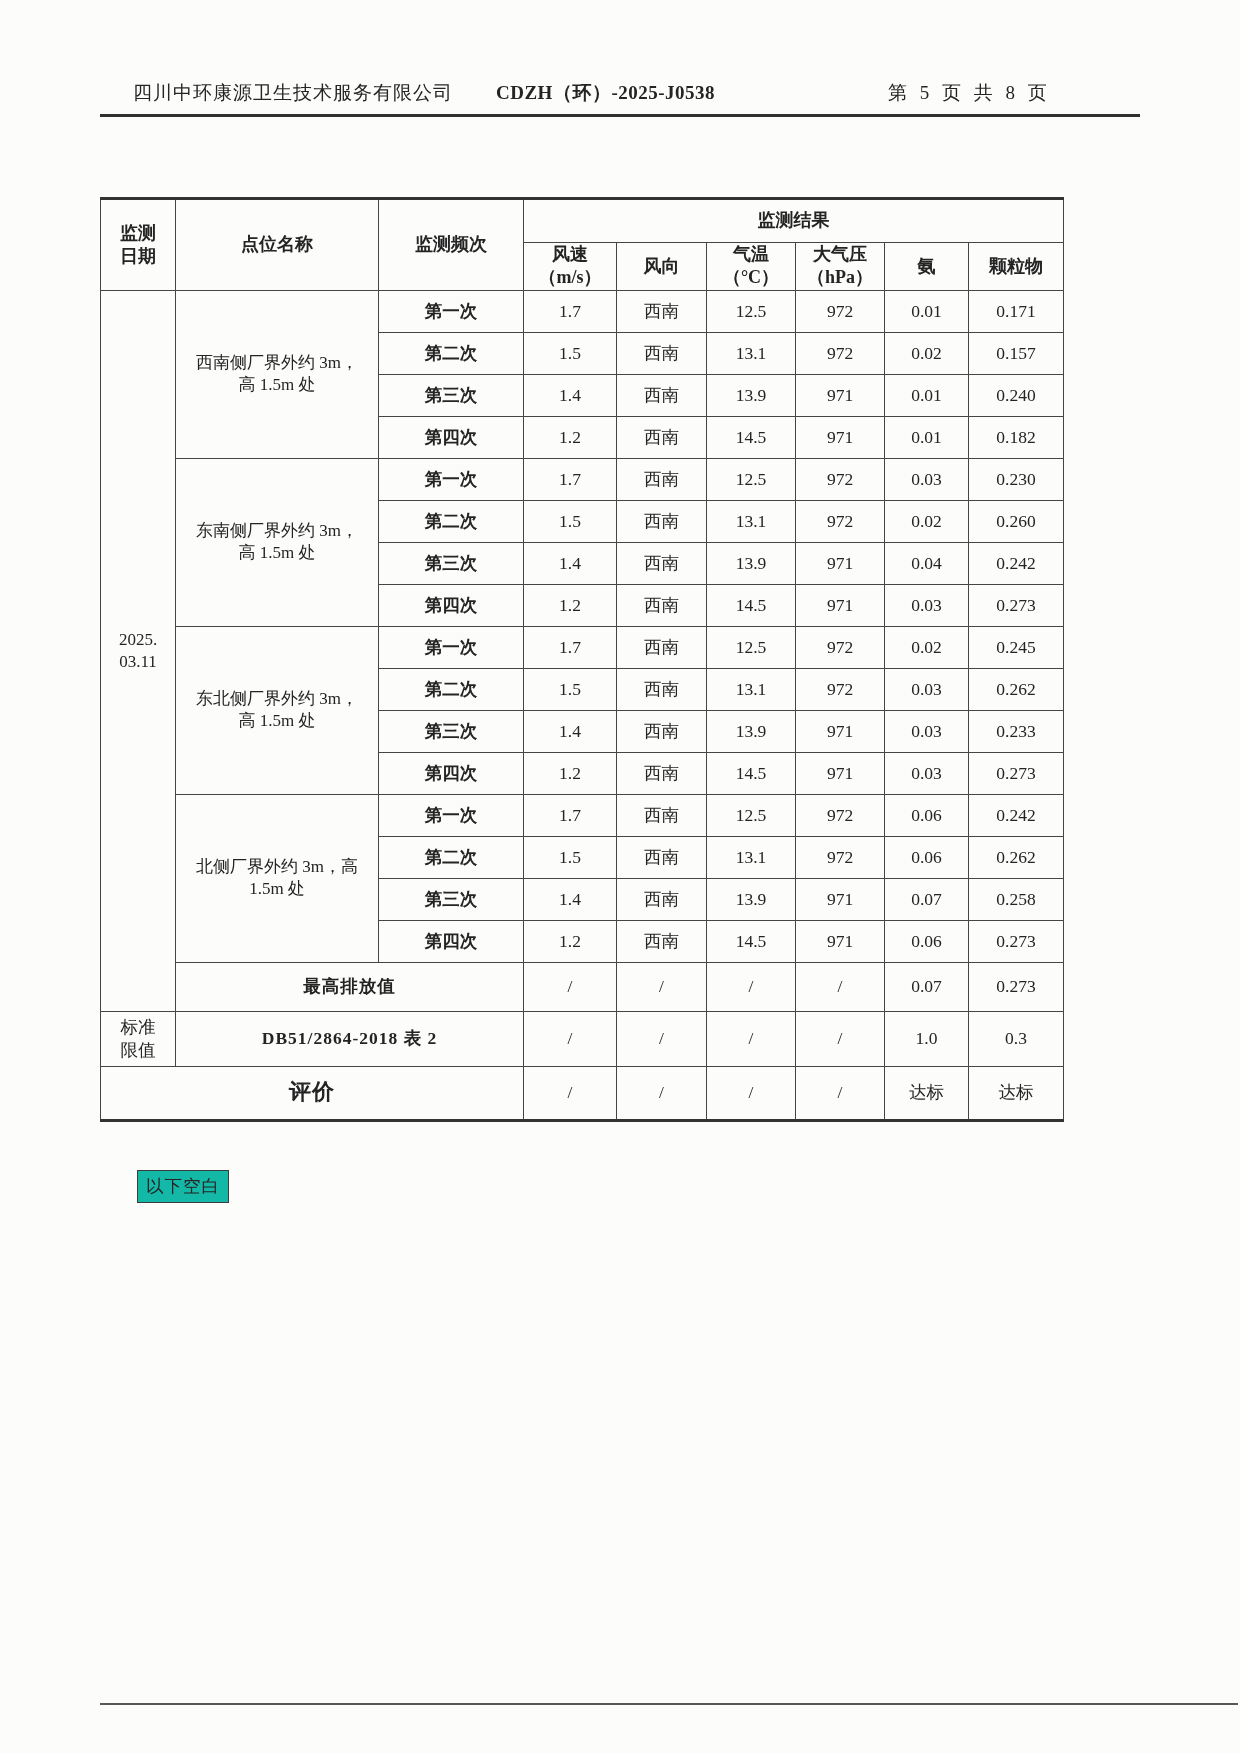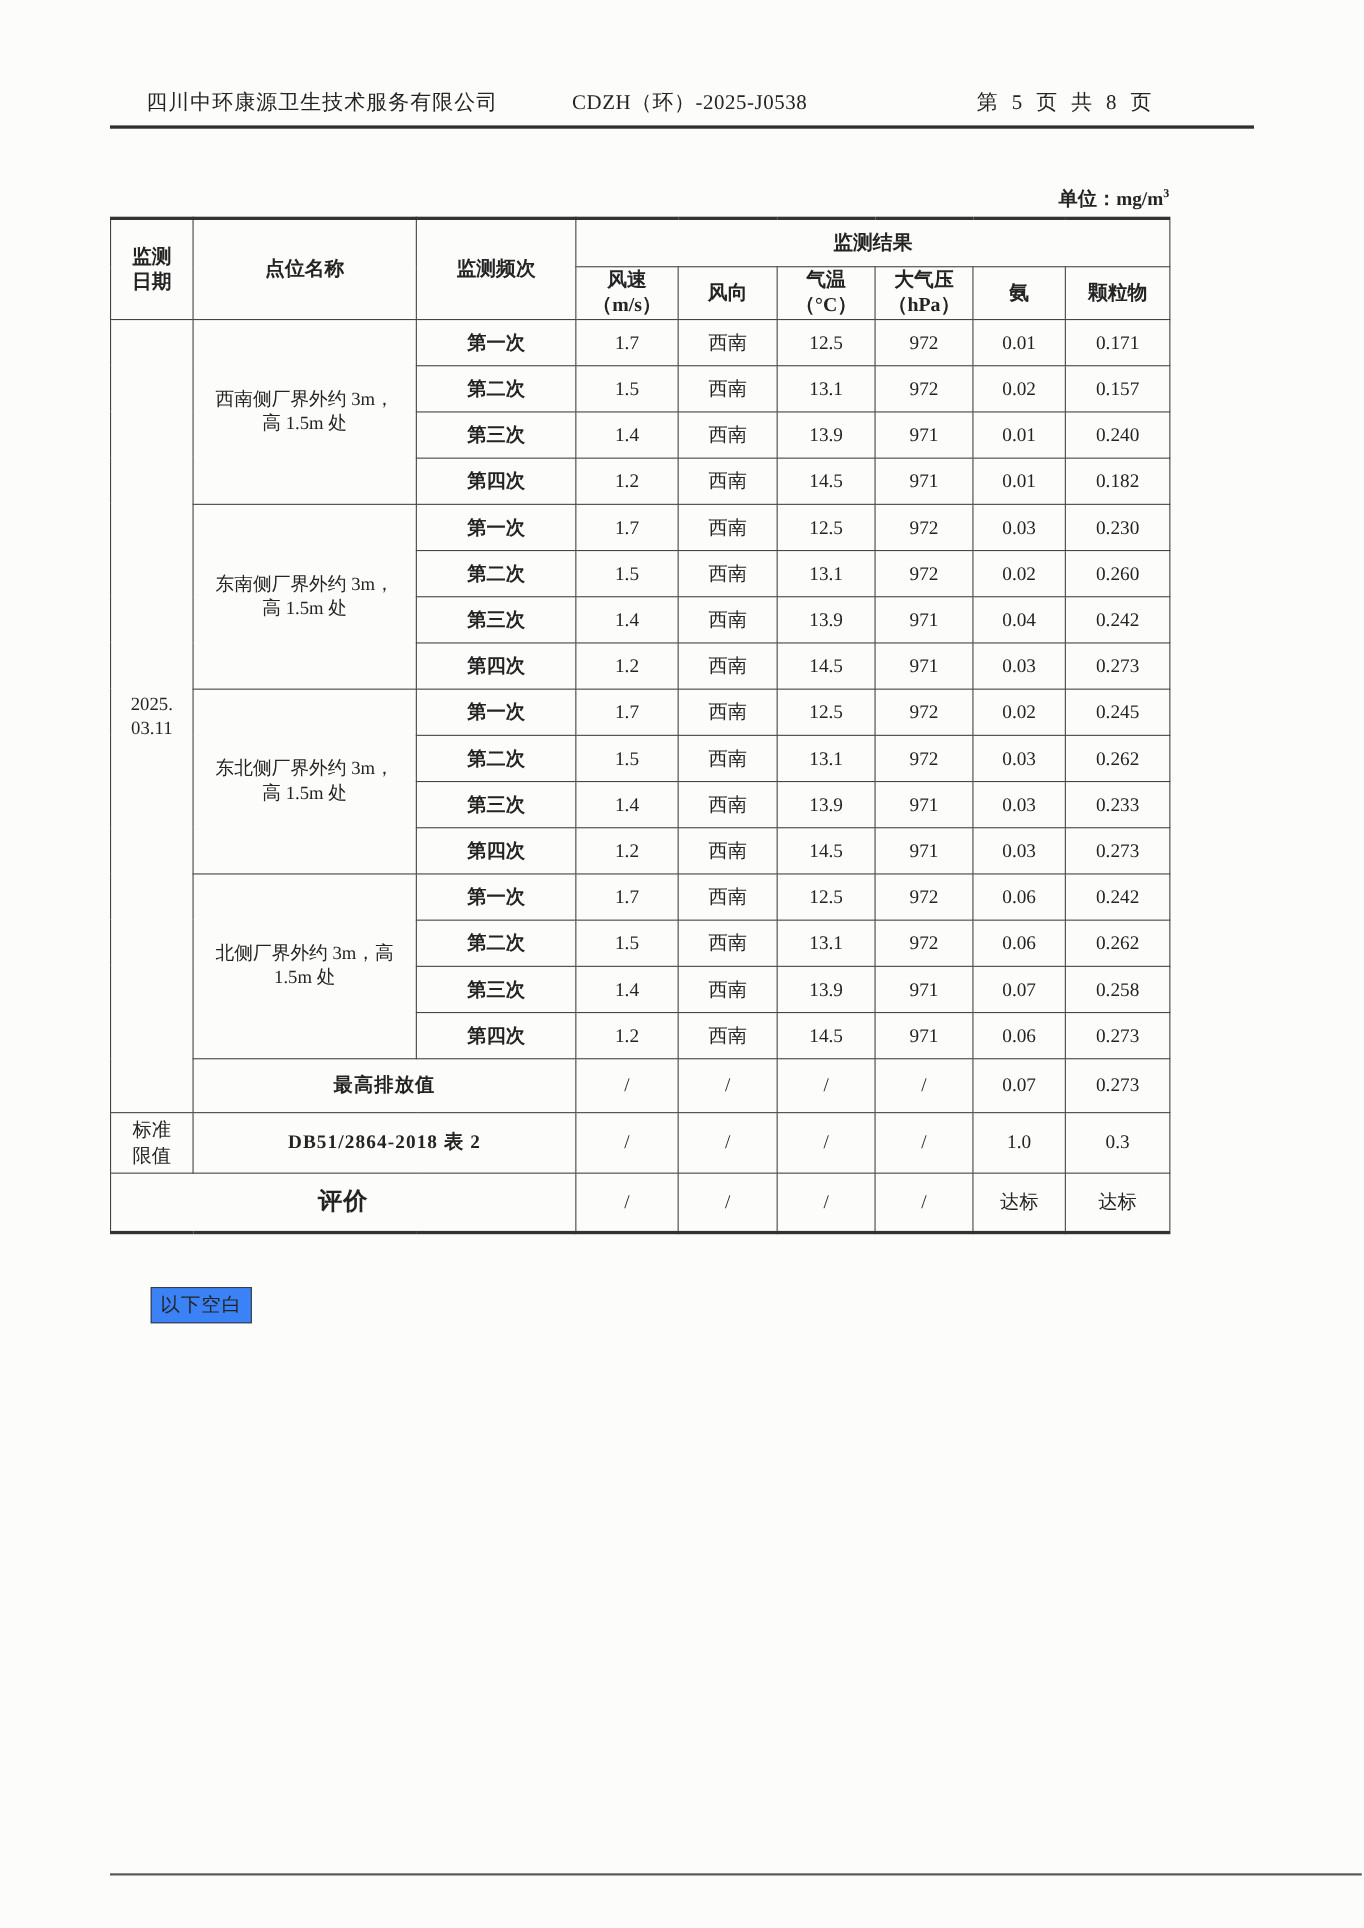--- a/index.html
+++ b/index.html
@@ -7,21 +7,21 @@
     position:relative;
     width:1240px;height:1753px;
     background:#fcfcfb;
     font-family:"Liberation Serif","DejaVu Serif",serif;
     color:#242424;
     overflow:hidden;
   }
   
   .doc-header{position:absolute;top:80px;left:100px;width:1040px;height:30px;font-size:19px;}
   .doc-header .company{position:absolute;left:33px;top:0;letter-spacing:1px;}
-  .doc-header .docnum{position:absolute;left:420px;top:0;letter-spacing:.5px;}
+  .doc-header .docnum{position:absolute;left:396px;top:0;letter-spacing:.5px;font-weight:bold;}
   .doc-header .pages{position:absolute;left:788px;top:0;letter-spacing:4px;}
   .header-rule{position:absolute;top:114px;left:100px;width:1040px;height:3px;background:#303030;}
   .doc-title{position:absolute;top:133px;left:100px;width:990px;text-align:center;
     font-size:23px;font-weight:bold;letter-spacing:2px;}
   .unit-line{position:absolute;top:168px;left:100px;width:963px;text-align:right;
     font-size:17.5px;font-weight:bold;}
   .unit-line sup{font-size:11px;}
   
   .table-wrap{position:absolute;top:197px;left:100px;}
   table{border-collapse:collapse;table-layout:fixed;width:963px;
@@ -37,39 +37,36 @@
   .row-eval td{height:52px;}
   td.date{font-size:17px;}
   td.site{font-size:17px;padding:0 12px;}
   td.freq{font-size:17.5px;font-weight:bold;}
   td.val{font-size:17.5px;}
   td.label-bold{font-size:17.5px;font-weight:bold;letter-spacing:1px;}
   td.label-plain{font-size:22px;letter-spacing:1px;font-weight:bold;}
   td.rowhead{font-size:17.5px;}
   
   .blank-note{position:absolute;top:1170px;left:137px;border:1.6px solid #3c3c3c;
-    font-size:17.5px;padding:3px 8px 4px 8px;letter-spacing:1px;background:#3b82f6;}
+    font-size:17.5px;padding:3px 8px 4px 8px;letter-spacing:1px;background:#14b8a6;}
   .footer-rule{position:absolute;top:1703px;left:100px;width:1138px;height:2px;background:#585858;}
 </style>
 </head>
 <body>
 
 <div class="page">
 
   <div class="doc-header">
     <span class="company">四川中环康源卫生技术服务有限公司</span>
     <span class="docnum">CDZH（环）-2025-J0538</span>
     <span class="pages">第 5 页 共 8 页</span>
   </div>
   <div class="header-rule"></div>
 
 
-  <div class="unit-line">
-    <span>单位：</span><span>mg/m</span><sup>3</sup>
-  </div>
 
   <div class="table-wrap">
     <table>
       <colgroup>
         <col style="width:75px">
           <col style="width:203px">
           <col style="width:145px">
         <col style="width:93px">
           <col style="width:90px">
           <col style="width:89px">

